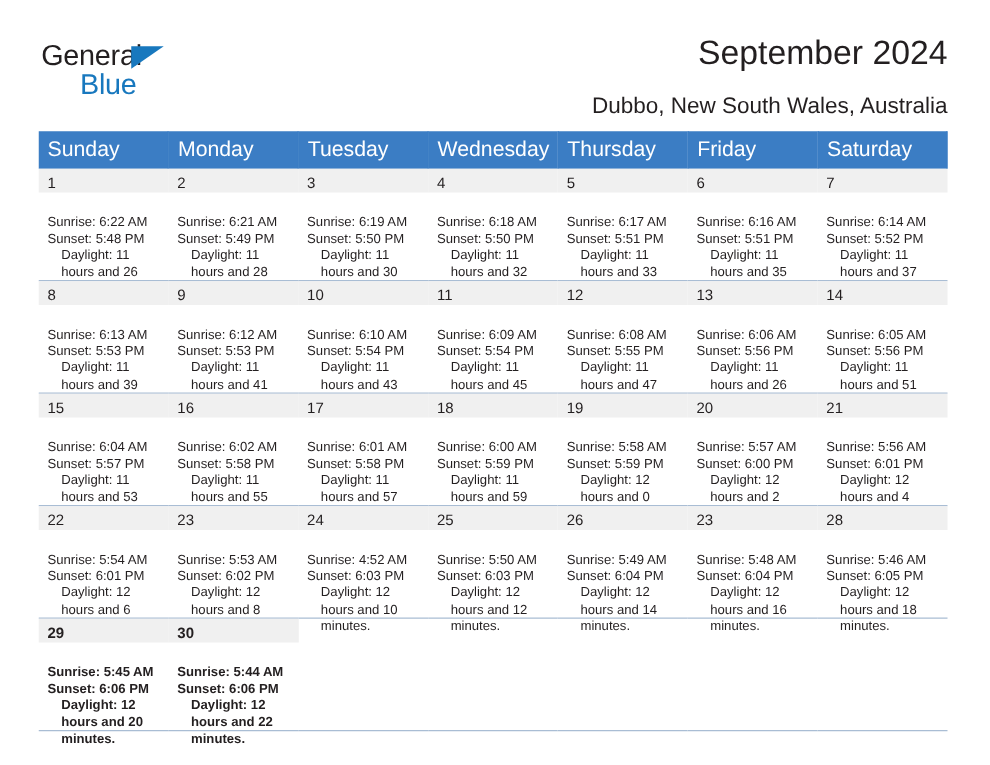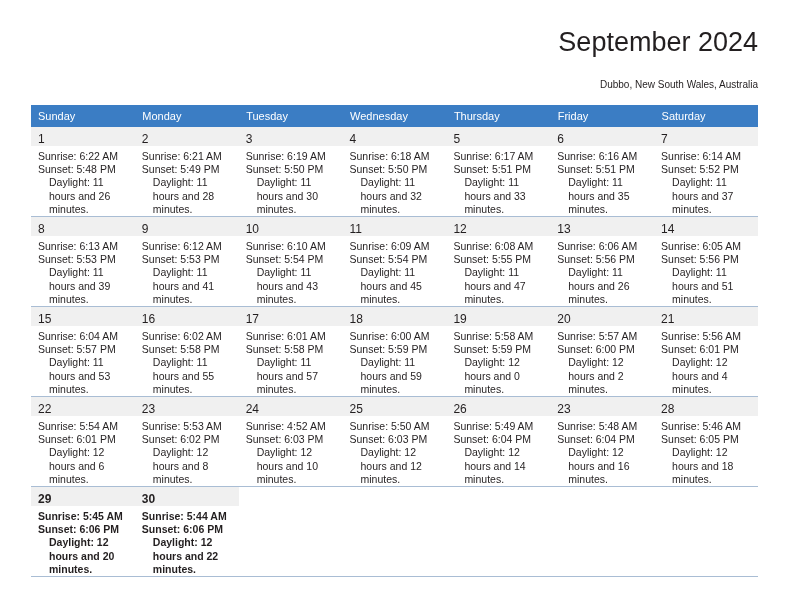--- a/index.html
+++ b/index.html
@@ -71,42 +71,42 @@
     font-size: 27px;
     color: #231f20;
     text-align: left;
     white-space: nowrap;
     line-height: 32px;
   }
   .subtitle {
     position: absolute;
     right: 0;
     top: 50px;
-    font-size: 10px;
+    font-size: 18px;
     color: #231f20;
     text-align: right;
     white-space: nowrap;
     line-height: 17px;
   }
 
   
   .cal {
     position: absolute;
     left: 31px;
     top: 105px;
     width: 727px;
     border-collapse: collapse;
     table-layout: fixed;
   }
   .cal col { width: 103.857px; }
 
   .cal thead th {
     background: #3b7dc4;
     color: #ffffff;
-    font-size: 11px;
+    font-size: 17px;
     font-weight: normal;
     text-align: left;
     padding: 5px 0 5px 7px;
     height: 19px;
     box-sizing: border-box;
     border-right: 1px solid #3b7dc4;
   }
 
   .wk-row > td {
     vertical-align: top;
@@ -130,35 +130,40 @@
     height: 16px;
     padding: 2px 0 1px 7px;
     box-sizing: content-box;
   }
   .daynum {
     font-size: 12px;
     color: #231f20;
     line-height: 16px;
   }
   .info {
-    padding: 4px 6px 0 7px;
+    padding: 18px 6px 0 7px;
     font-size: 10.5px;
     line-height: 13.2px;
     color: #231f20;
   }
   .info div { white-space: nowrap; }
   .info .daylight { white-space: normal; margin-left: 11px; }
 </style>
 </head>
 <body>
 
 <div class="page">
 
   <div class="top">
 
+    <div class="logo">
+      <span class="logo-general">General</span>
+      <span class="logo-tri"></span>
+      <span class="logo-blue">Blue</span>
+    </div>
 
     <div class="title">September 2024</div>
     <div class="subtitle">Dubbo, New South Wales, Australia</div>
   </div>
 
   <table class="cal">
     <colgroup>
       <col>
         <col>
         <col>

